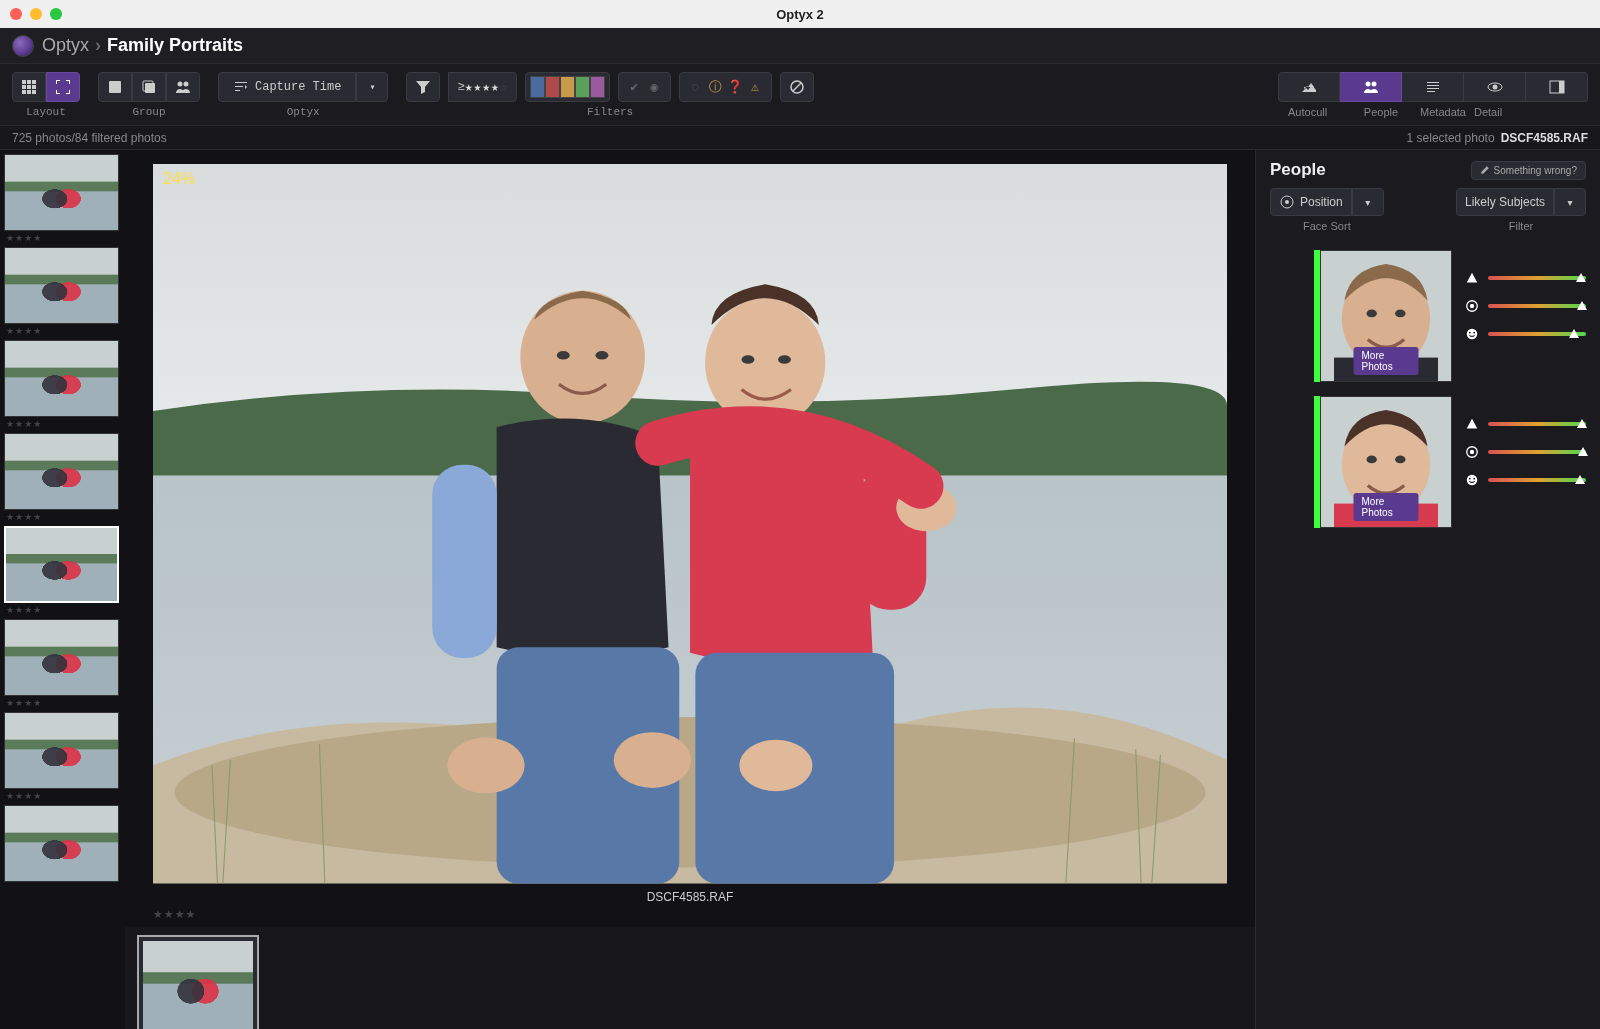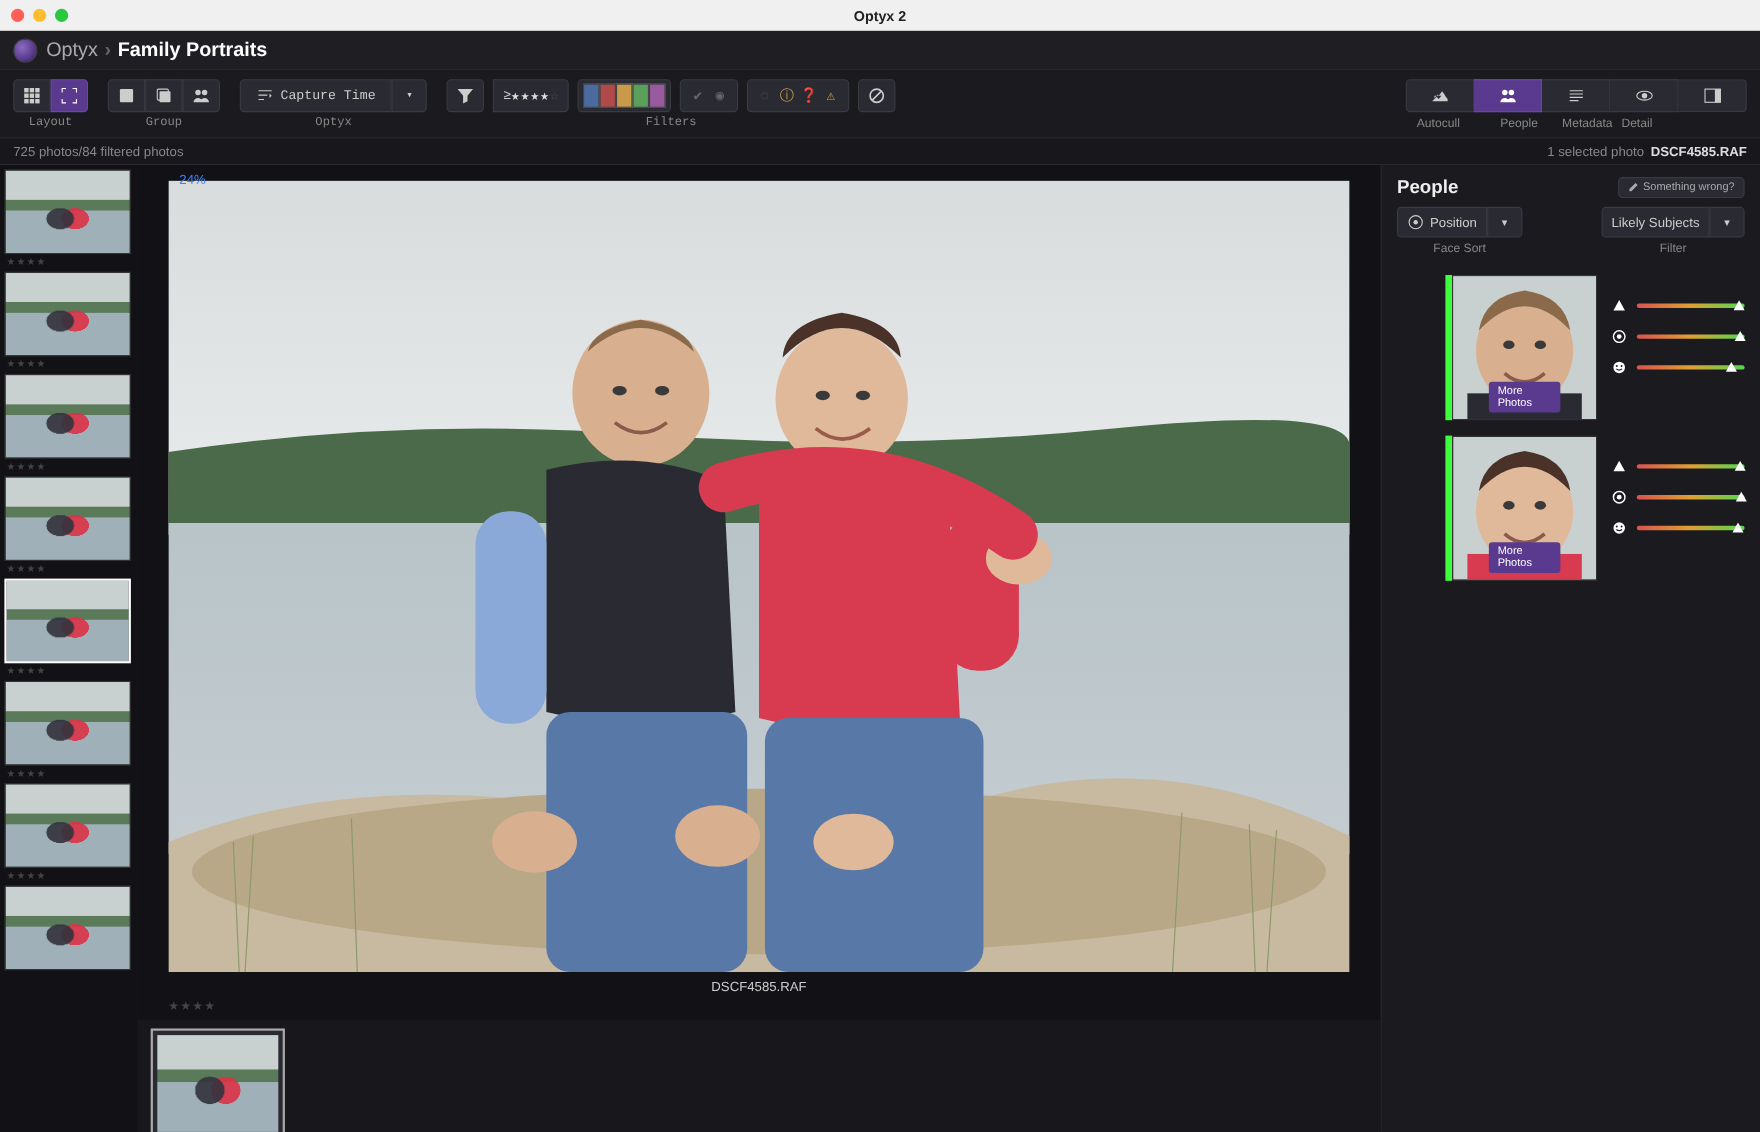--- a/index.html
+++ b/index.html
@@ -60,21 +60,21 @@
 .main { display: flex; height: calc(1029px - 28px - 36px - 62px - 24px); }
 .thumbstrip { width: 125px; background: #121216; overflow-y: auto; padding: 4px; display: flex; flex-direction: column; gap: 4px; }
 .thumbitem { display: flex; flex-direction: column; gap: 2px; }
 .thumb { width: 115px; height: 77px; background: linear-gradient(to bottom, #c8d0d0 0%, #c8d0d0 35%, #5a7a5a 36%, #5a7a5a 48%, #a0b0b8 49%, #a0b0b8 100%); border: 1px solid #333; position: relative; cursor: pointer; }
 .thumb.selected { border: 2px solid #fff; }
 .thumb::after { content:""; position:absolute; left:30%; top:38%; width:40%; height:50%; background: radial-gradient(ellipse at 35% 40%, rgba(50,50,60,0.9) 0%, rgba(50,50,60,0.9) 30%, transparent 31%), radial-gradient(ellipse at 65% 40%, rgba(220,50,70,0.9) 0%, rgba(220,50,70,0.9) 30%, transparent 31%); }
 .thumbstars { font-size: 9px; color: #444; letter-spacing: 1px; padding-left: 2px; }
 
 .center { flex: 1; background: #121216; display: flex; flex-direction: column; position: relative; }
 .viewer { flex: 1; display: flex; align-items: stretch; justify-content: stretch; padding: 14px 28px 4px 28px; position: relative; }
-.zoom-label { position: absolute; top: 6px; left: 38px; font-size: 12px; color: #3b82f6; z-index: 2; }
+.zoom-label { position: absolute; top: 20px; left: 38px; font-size: 16px; color: #fde047; z-index: 2; }
 .mainphoto { flex: 1; position: relative; overflow: hidden; }
 .mainphoto svg { width: 100%; height: 100%; display: block; }
 .filename-below { text-align: center; font-size: 12px; color: #ccc; padding: 2px 0 4px; }
 .viewerstars { font-size: 11px; color: #444; padding: 0 0 6px 28px; letter-spacing: 1px; }
 
 .filmstrip { height: 128px; background: #17171c; padding: 8px 12px; display: flex; gap: 8px; }
 .filmthumb { width: 122px; height: 112px; border: 2px solid #aaa; background: #2a2a32; padding: 4px; display: flex; flex-direction: column; cursor: pointer; }
 .filmthumb .pic { flex: 1; background: linear-gradient(to bottom, #c8d0d0 0%, #c8d0d0 35%, #5a7a5a 36%, #5a7a5a 48%, #a0b0b8 49%, #a0b0b8 100%); position: relative; }
 .filmthumb .pic::after { content:""; position:absolute; left:28%; top:36%; width:44%; height:54%; background: radial-gradient(ellipse at 35% 40%, rgba(50,50,60,0.9) 0%, rgba(50,50,60,0.9) 30%, transparent 31%), radial-gradient(ellipse at 65% 40%, rgba(220,50,70,0.9) 0%, rgba(220,50,70,0.9) 30%, transparent 31%); }
 .filmthumb .fstars { font-size: 9px; color: #555; padding-top: 2px; }

